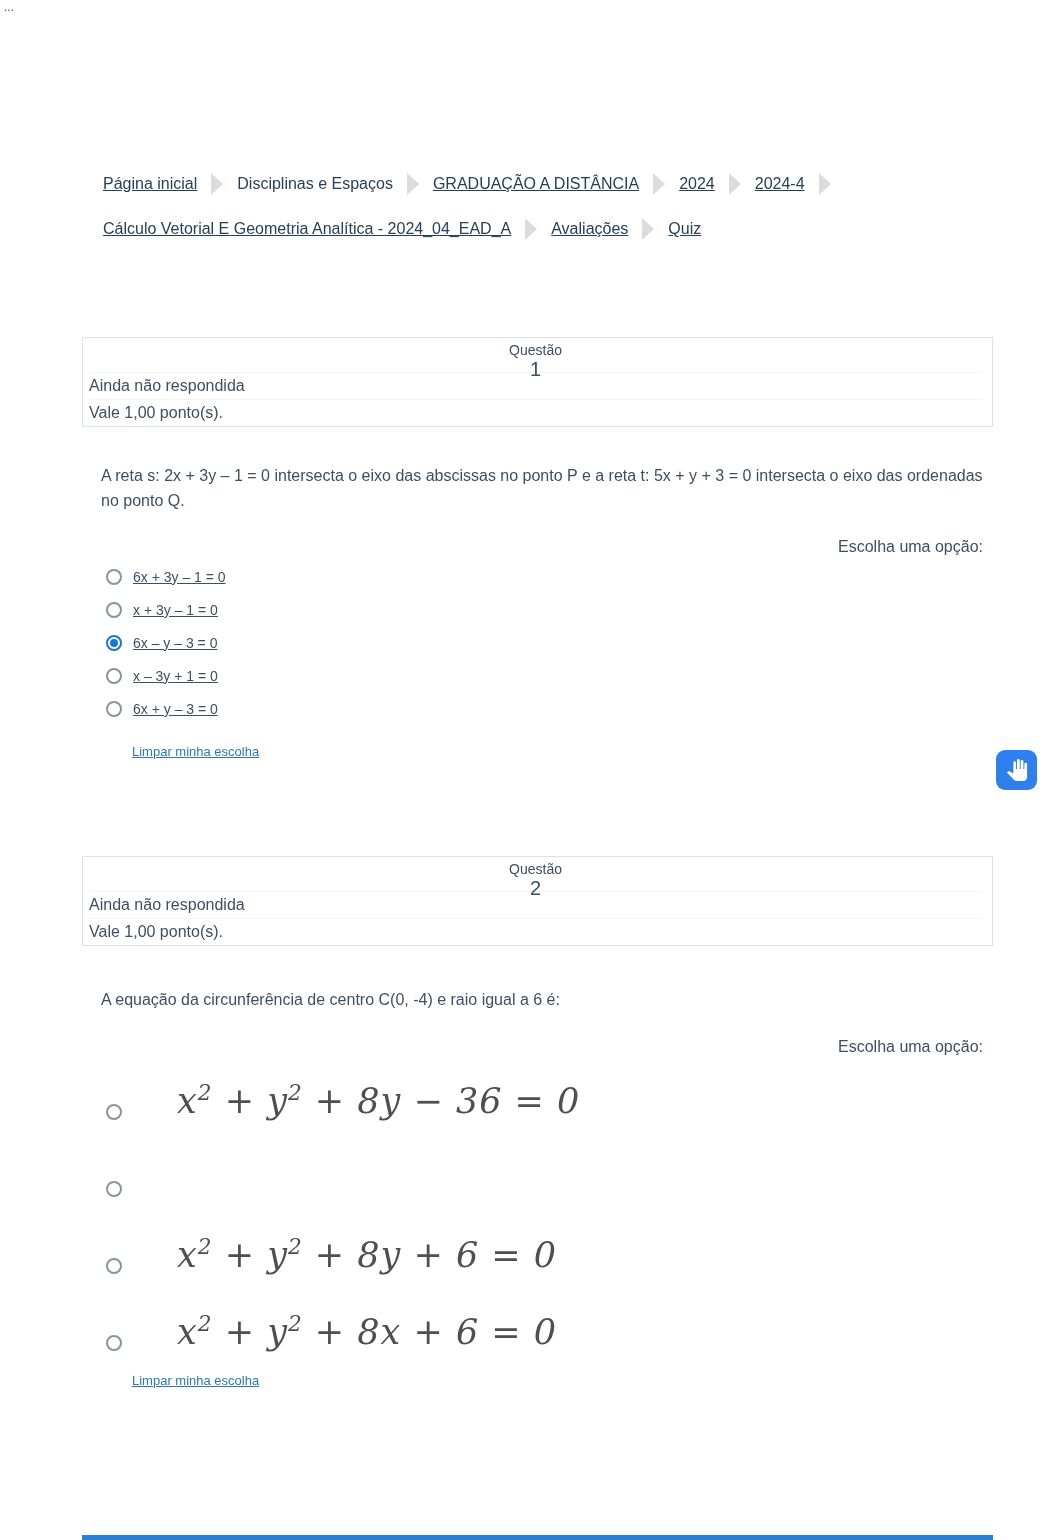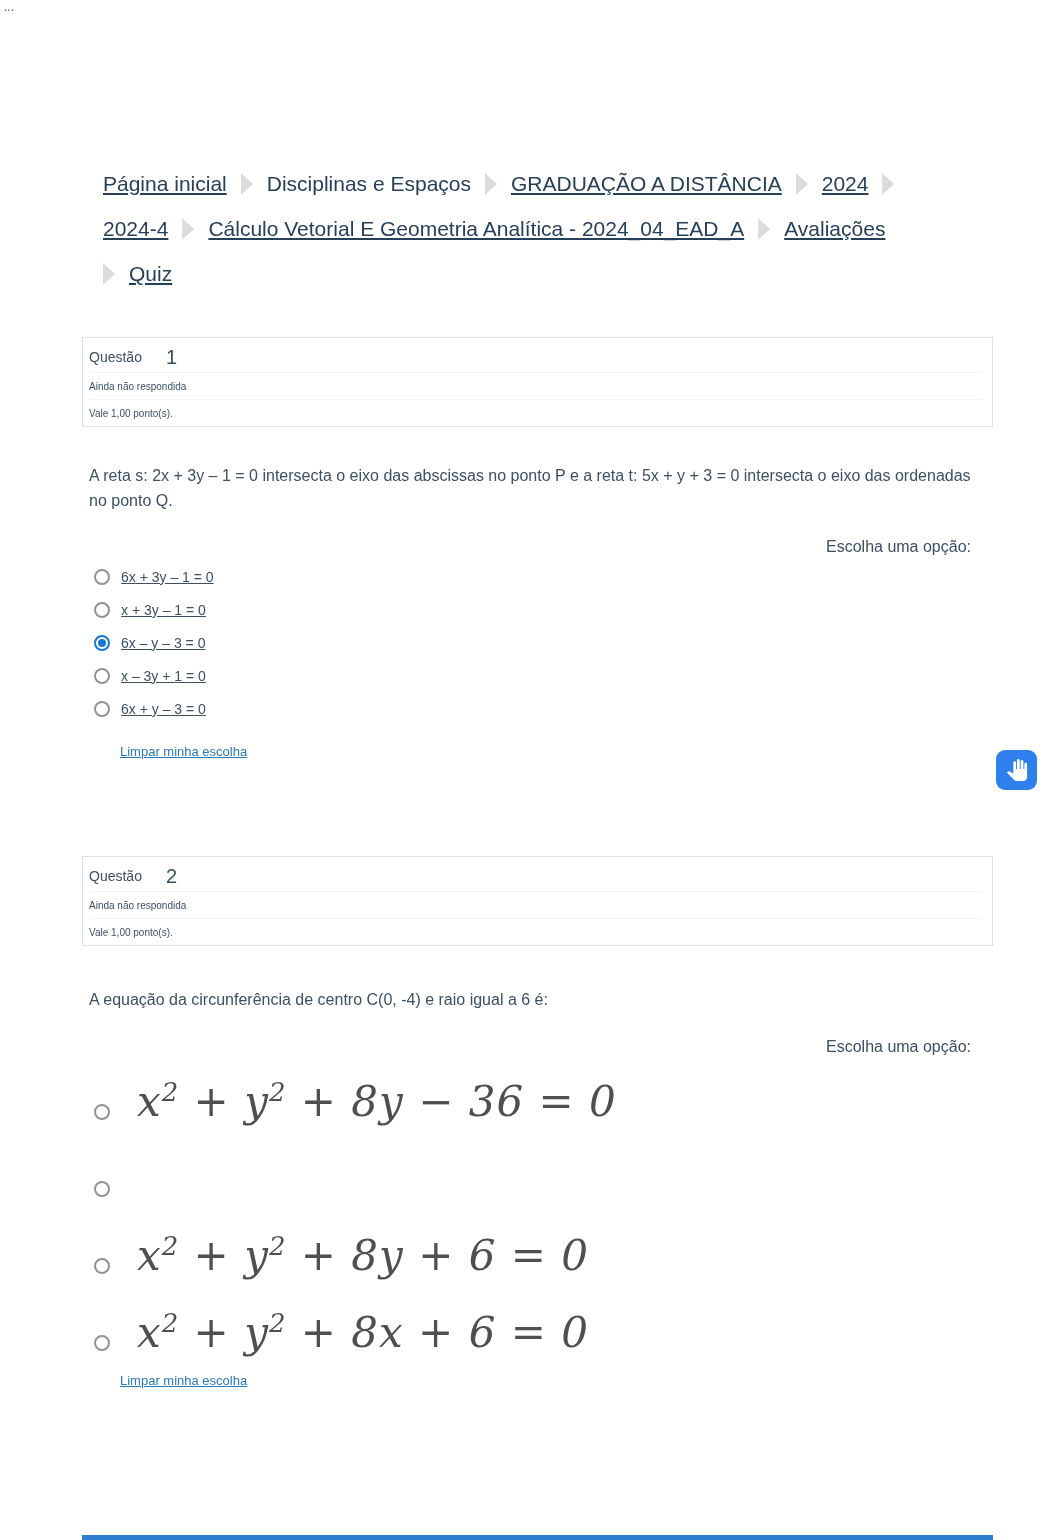--- a/index.html
+++ b/index.html
@@ -15,44 +15,44 @@
   .ellipsis {
     position: absolute; top: 0px; left: 4px;
     font-size: 12px; color: #555;
   }
 
   
   .breadcrumb {
     position: absolute; left: 103px; top: 173px; width: 800px;
     display: flex; flex-wrap: wrap; align-items: center;
     column-gap: 14px; row-gap: 23px;
-    font-size: 21px; line-height: 22px;
+    font-size: 16px; line-height: 22px;
   }
   .crumb { color: var(--crumb, #27405a); white-space: nowrap; }
   a.crumb { text-decoration: underline; cursor: pointer; }
   .crumb-sep {
     width: 0; height: 0; flex: none;
     border-top: 11px solid transparent;
     border-bottom: 11px solid transparent;
     border-left: 12px solid var(--sep, #dcdcdc);
   }
 
   
   .qinfo {
     position: absolute; left: 82px; width: 911px; height: 90px;
     border: 1px solid var(--border, #dde1e6); background: #fff;
     padding: 4px 10px 0 6px;
   }
-  .qinfo .row1 { height: 30px; display: flex; align-items: center; gap: 24px; font-size: 14px; }
+  .qinfo .row1 { height: 30px; display: flex; align-items: center; gap: 0; font-size: 14px; flex-direction: column; }
   .qinfo .row1 .qnum { font-size: 20px; font-weight: 400; }
-  .qinfo .row { height: 27px; display: flex; align-items: center; font-size: 10px; border-top: 1px solid var(--hairline, #f2f4f5); }
+  .qinfo .row { height: 27px; display: flex; align-items: center; font-size: 16px; border-top: 1px solid var(--hairline, #f2f4f5); }
 
   
   .qbody {
-    position: absolute; left: 89px; width: 882px;
+    position: absolute; left: 101px; width: 882px;
     font-size: 16px; line-height: 24.5px;
   }
   .qbody .para2 { margin-top: 28px; }
   .qbody .choose { margin-top: 22px; text-align: right; }
   .q2body .choose { margin-top: 22px; }
 
   .options { margin-top: 1px; }
   .option {
     height: 33px; display: flex; align-items: center;
     gap: 11px; padding-left: 5px; cursor: pointer; font-size: 14px; text-decoration: underline;
@@ -71,22 +71,22 @@
 
   
   .moption {
     height: 77px; display: flex; align-items: center;
     gap: 27px; padding-left: 5px; cursor: pointer;
   }
   .moption .radio { position: relative; top: 14px; }
   .math {
     font-family: "DejaVu Serif", "Liberation Serif", serif;
     font-style: italic;
-    font-size: 42px; color: var(--math, #4f4f4f);
-    letter-spacing: 1px; white-space: nowrap;
+    font-size: 35px; color: var(--math, #4f4f4f);
+    letter-spacing: 1px; white-space: nowrap; margin-left: 28px;
   }
   .math sup { font-size: 62%; }
 
   .clear-link {
     display: inline-block; margin: 14px 0 0 31px;
     color: var(--link, #2a7ab9); text-decoration: underline;
     font-size: 13px; cursor: pointer;
   }
   .q2body .clear-link { margin-top: 2px; }
 

